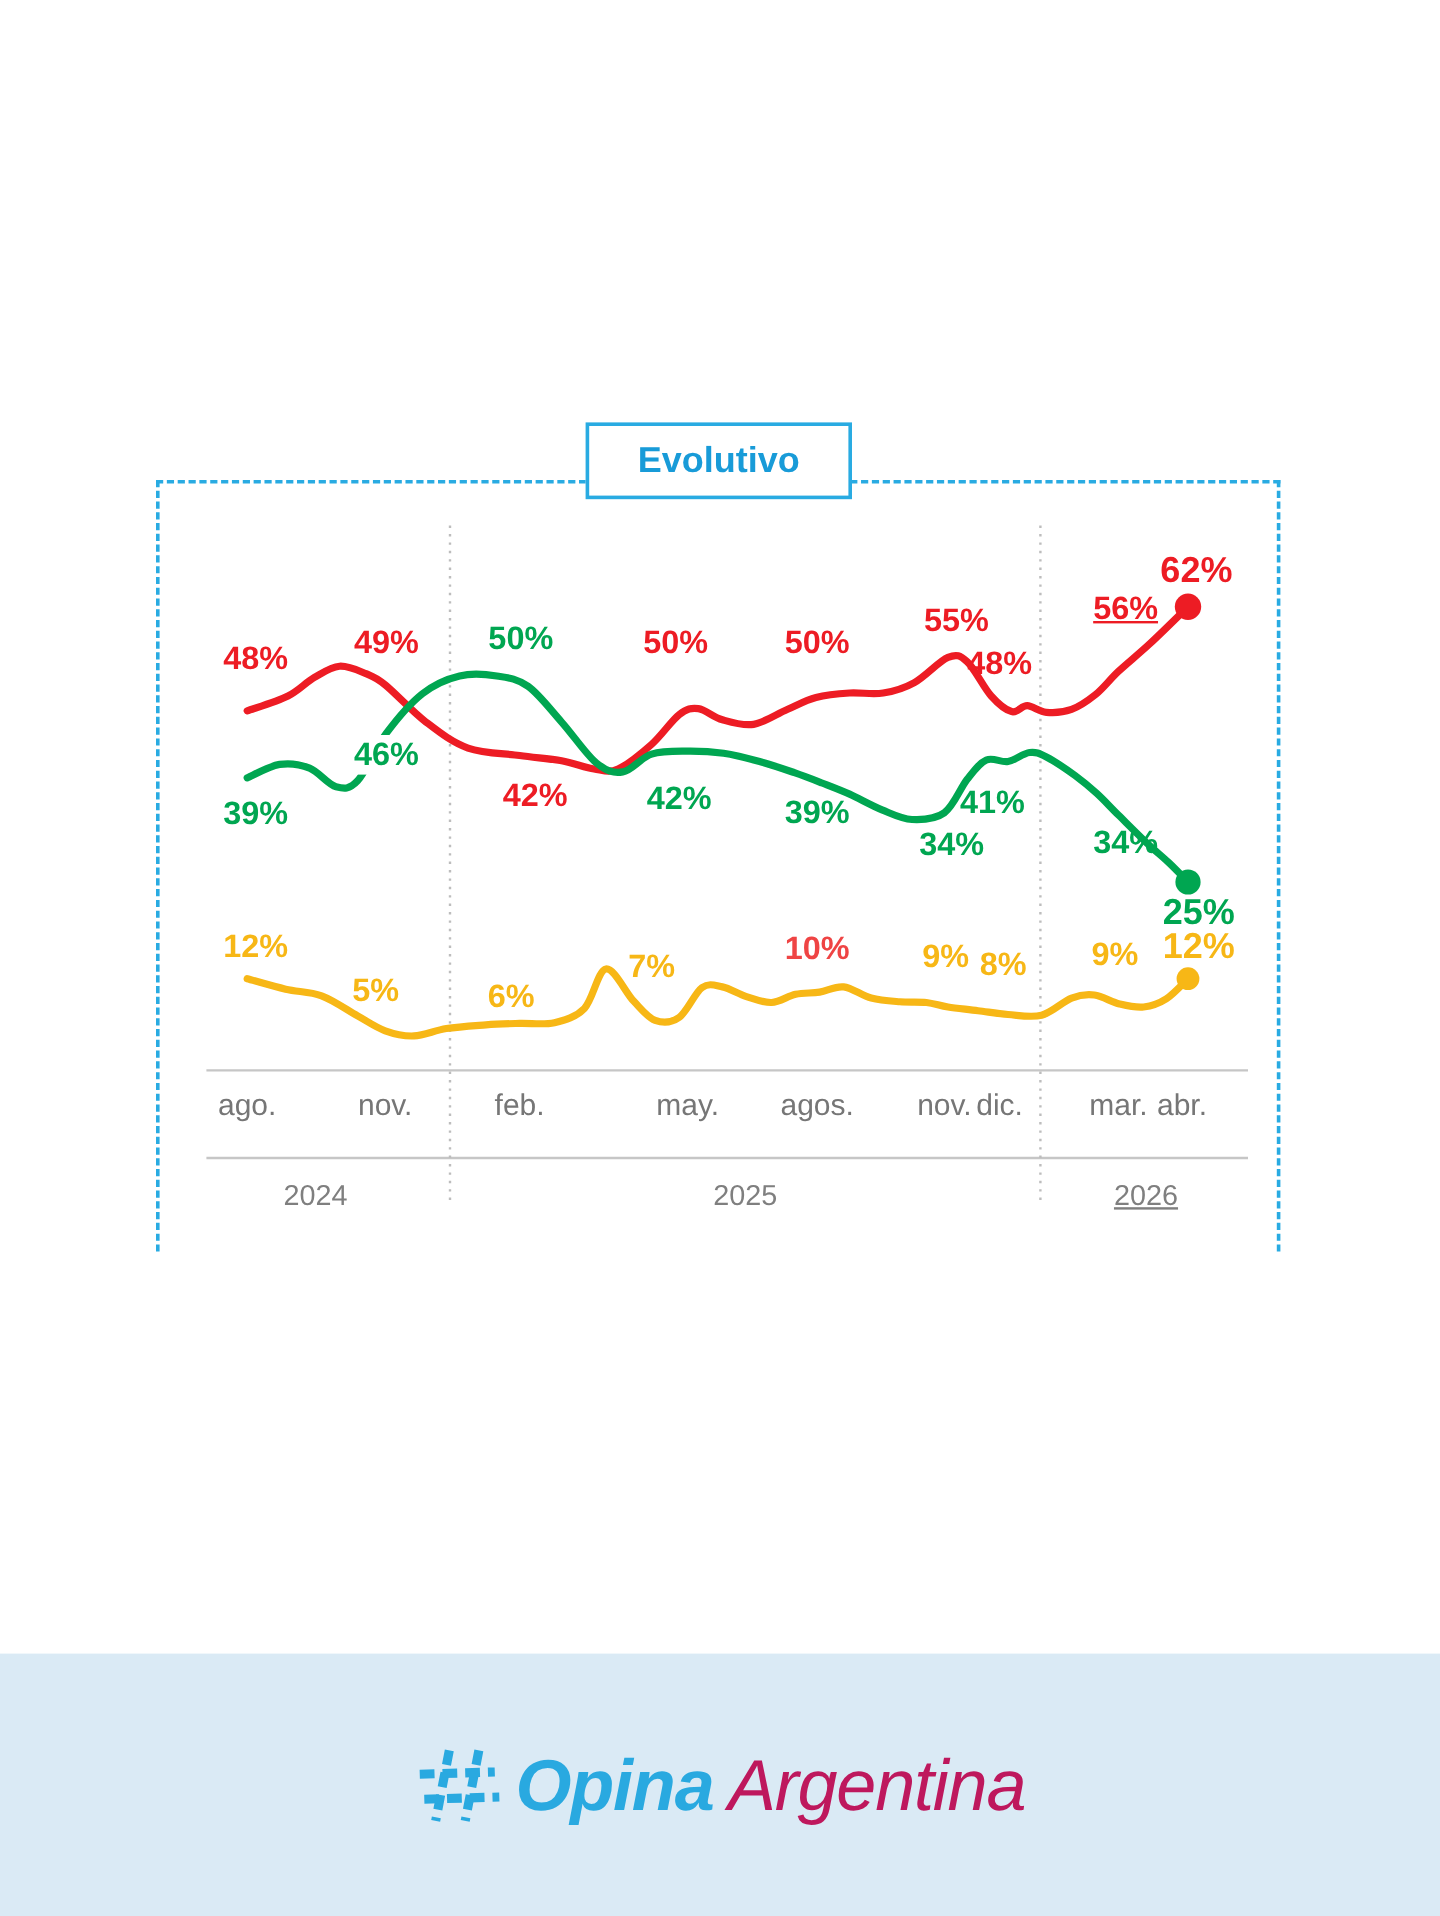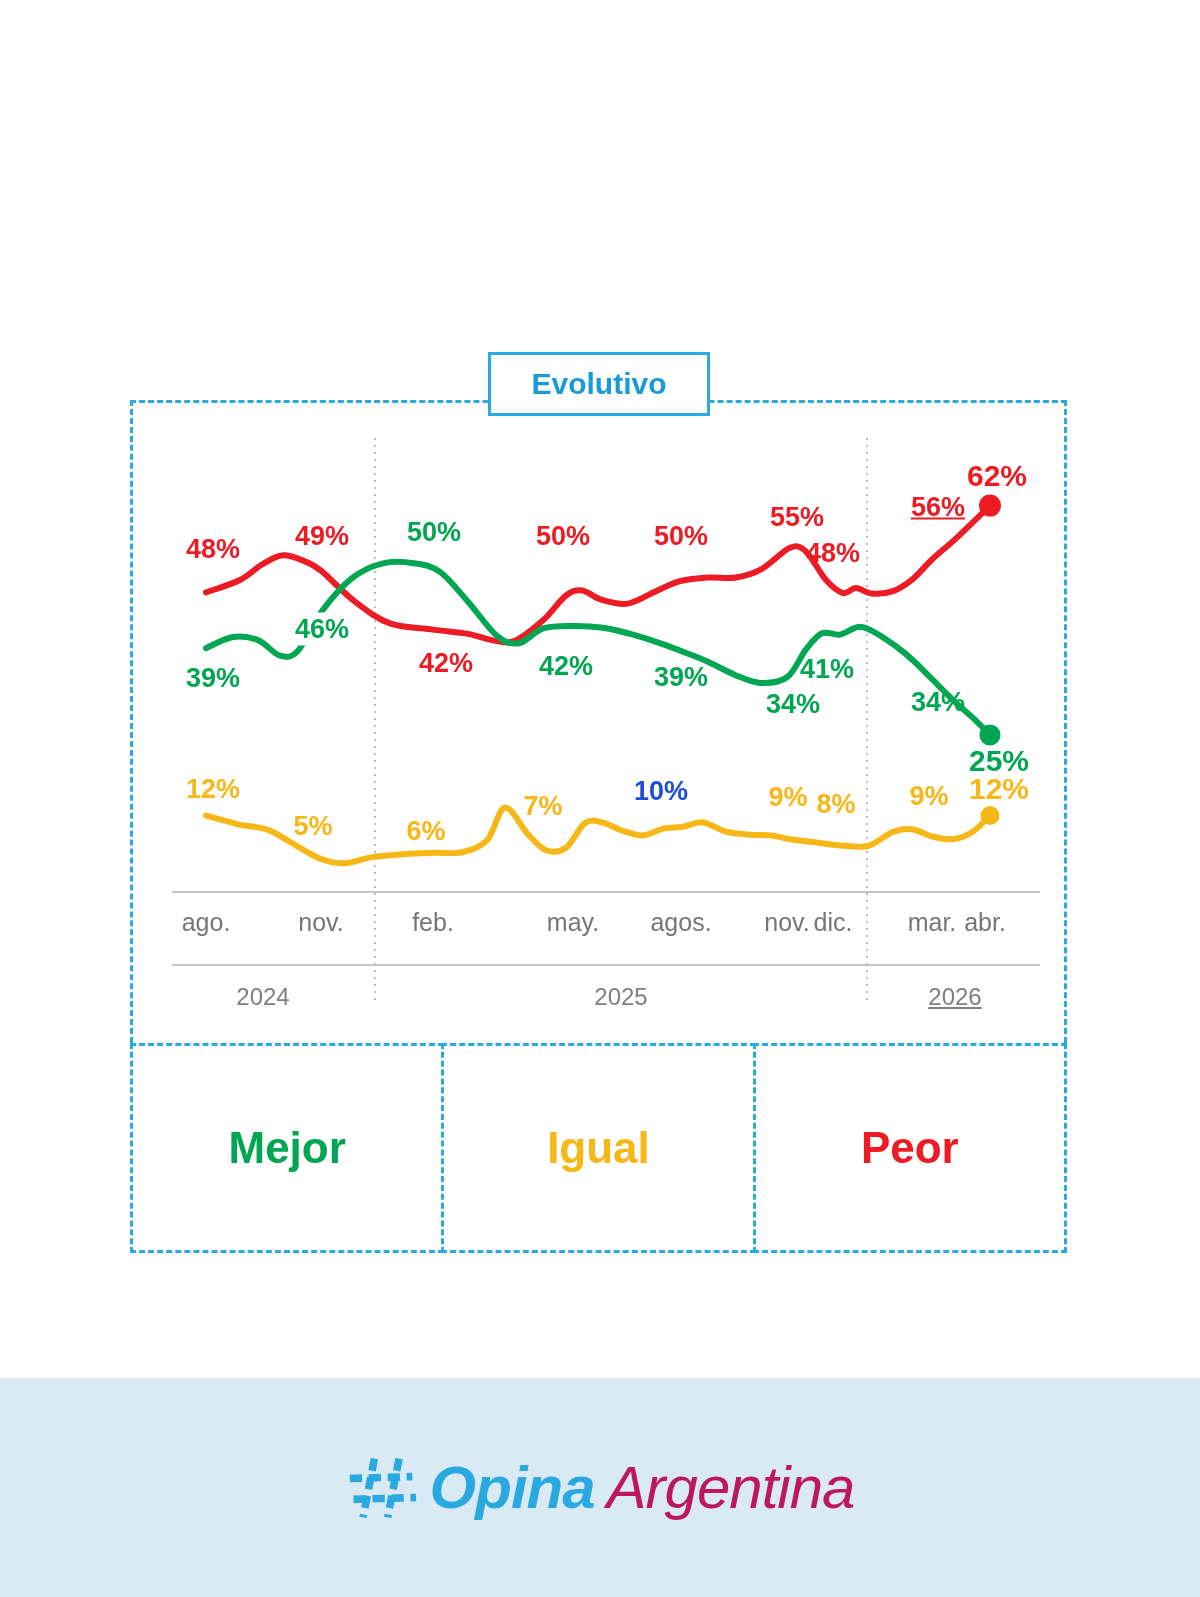--- a/index.html
+++ b/index.html
@@ -74,21 +74,21 @@
         <div class="chart-label" style="left: 436px; top: 266px; color: rgb(0, 166, 81);">42%</div>
         <div class="chart-label" style="left: 551px; top: 277px; color: rgb(0, 166, 81);">39%</div>
         <div class="chart-label" style="left: 663px; top: 304px; color: rgb(0, 166, 81);">34%</div>
         <div class="chart-label" style="left: 697px; top: 269px; color: rgb(0, 166, 81);">41%</div>
         <div class="chart-label" style="left: 808px; top: 302px; color: rgb(0, 166, 81);">34%</div>
         <div class="chart-label bold" style="left: 869px; top: 361px; color: rgb(0, 166, 81);">25%</div>
         <div class="chart-label" style="left: 83px; top: 389px; color: rgb(247, 183, 22);">12%</div>
         <div class="chart-label" style="left: 183px; top: 426px; color: rgb(247, 183, 22);">5%</div>
         <div class="chart-label" style="left: 296px; top: 431px; color: rgb(247, 183, 22);">6%</div>
         <div class="chart-label" style="left: 413px; top: 406px; color: rgb(247, 183, 22);">7%</div>
-        <div class="chart-label" style="left: 531px; top: 391px; color: #1d4ed8;">10%</div>
+        <div class="chart-label" style="left: 551px; top: 391px; color: #ef4444;">10%</div>
         <div class="chart-label" style="left: 658px; top: 397px; color: rgb(247, 183, 22);">9%</div>
         <div class="chart-label" style="left: 706px; top: 404px; color: rgb(247, 183, 22);">8%</div>
         <div class="chart-label" style="left: 799px; top: 396px; color: rgb(247, 183, 22);">9%</div>
         <div class="chart-label bold" style="left: 869px; top: 389px; color: rgb(247, 183, 22);">12%</div>
         <div class="chart-label" style="left: 83px; top: 149px; color: rgb(237, 28, 36);">48%</div>
         <div class="chart-label" style="left: 192px; top: 136px; color: rgb(237, 28, 36);">49%</div>
         <div class="chart-label" style="left: 316px; top: 263px; color: rgb(237, 28, 36);">42%</div>
         <div class="chart-label" style="left: 433px; top: 136px; color: rgb(237, 28, 36);">50%</div>
         <div class="chart-label" style="left: 551px; top: 136px; color: rgb(237, 28, 36);">50%</div>
         <div class="chart-label" style="left: 667px; top: 117px; color: rgb(237, 28, 36);">55%</div>
@@ -103,31 +103,20 @@
         <div class="tick" style="left: 657px; top: 522px;">nov.</div>
         <div class="tick" style="left: 703px; top: 522px;">dic.</div>
         <div class="tick" style="left: 802px; top: 522px;">mar.</div>
         <div class="tick" style="left: 855px; top: 522px;">abr.</div>
         <div class="tick year" style="left: 133px; top: 597px;">2024</div>
         <div class="tick year" style="left: 491px; top: 597px;">2025</div>
         <div class="tick year" style="left: 825px; top: 597px; text-decoration: underline;">2026</div>
       </div>
   </div>
 
-  <div class="legend">
-    <div class="legend-box">
-      <span id="legend-label-0" style="color: rgb(0, 166, 81);">Mejor</span>
-    </div>
-    <div class="legend-box">
-      <span id="legend-label-1" style="color: rgb(247, 183, 22);">Igual</span>
-    </div>
-    <div class="legend-box">
-      <span id="legend-label-2" style="color: rgb(237, 28, 36);">Peor</span>
-    </div>
-  </div>
 
   <div class="footer">
     <div class="logo">
       <svg width="72" height="70" viewBox="0 0 76 70">
         <g stroke="#29a9e0" stroke-width="8" stroke-dasharray="13 7" fill="none">
           <line x1="30" y1="4" x2="18" y2="66"></line>
           <line x1="56" y1="4" x2="44" y2="66"></line>
           <line x1="4" y1="25" x2="70" y2="23"></line>
           <line x1="8" y1="47" x2="74" y2="45"></line>
         </g>

